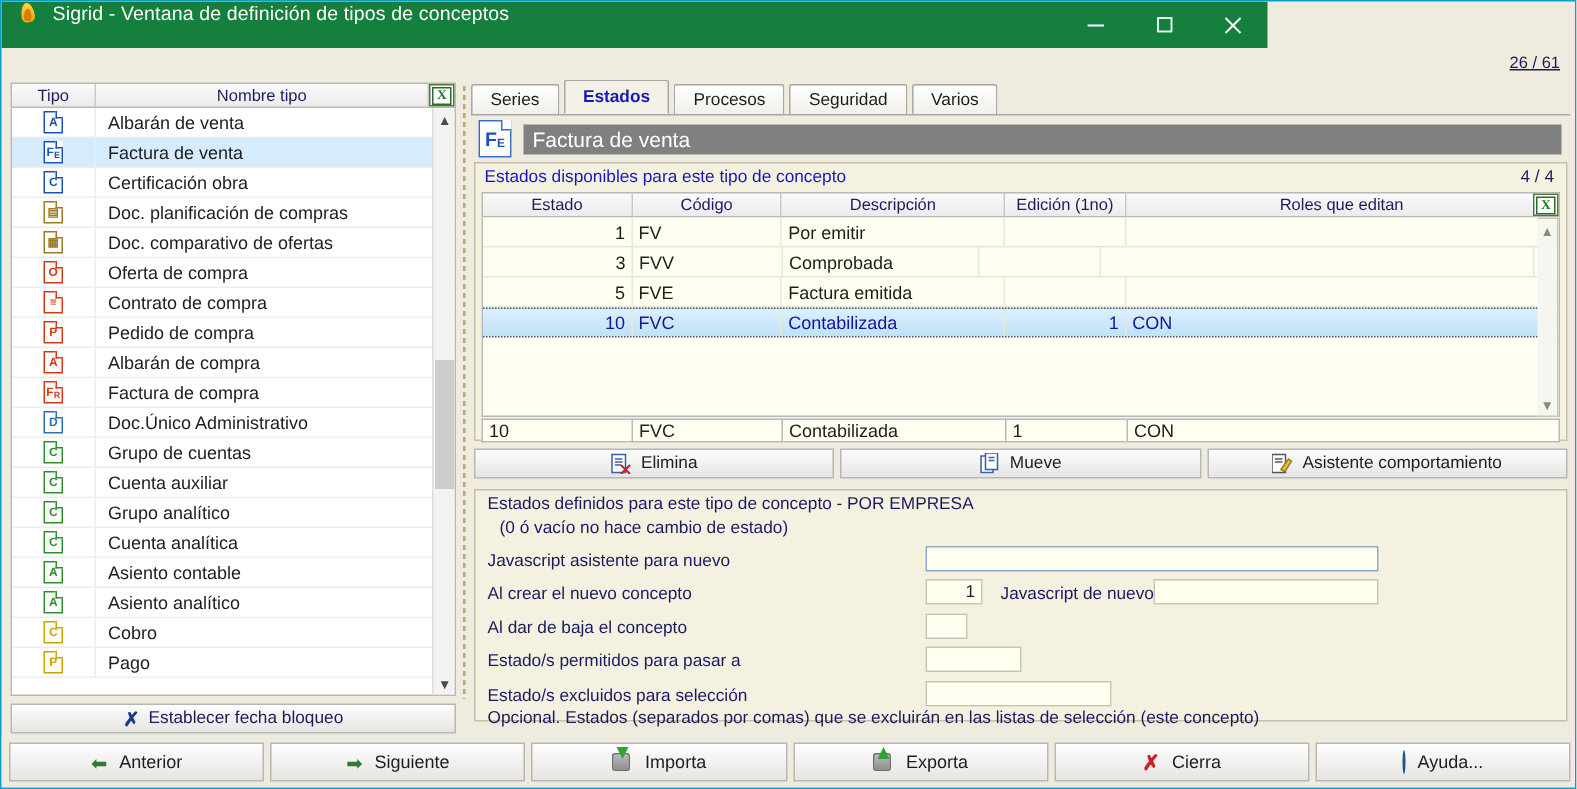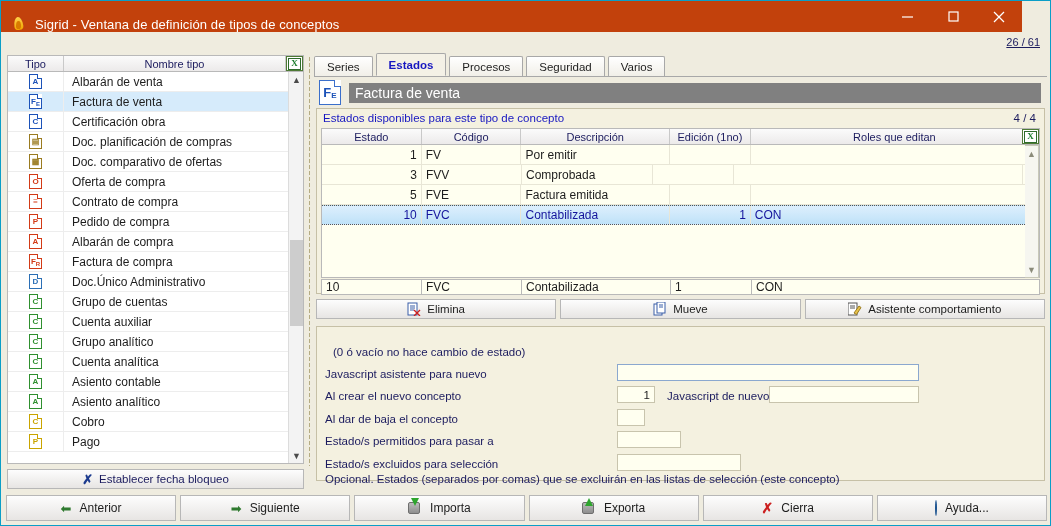--- a/index.html
+++ b/index.html
@@ -14,23 +14,23 @@
   #app {
     position: relative;
     width: 1051px; height: 526px;
     background: #efecdf;
     border: 1px solid #0b9ec7;
     overflow: hidden;
   }
 
   
   .titlebar {
-    position: absolute; left: 0; top: 0; width: 1021px; height: 31px;
-    background: #c2410c;
-    display: flex; align-items: flex-end;
+    position: absolute; left: 0; top: 0; width: 844px; height: 31px;
+    background: #15803d;
+    display: flex; align-items: flex-start;
   }
   .title-icon {
     width: 16px; height: 16px; margin-left: 10px; margin-right: 8px;
     position: relative; flex: none;
   }
   .title-icon .flame {
     position: absolute; left: 3px; top: 1px;
     width: 9px; height: 13px;
     background: linear-gradient(#ffd24a, #f0a400);
     border-radius: 50% 50% 45% 45% / 70% 70% 30% 30%;
@@ -683,20 +683,21 @@
               <rect x="0" y="1" width="9" height="12" fill="#fff" stroke="#555"></rect>
               <line x1="2" y1="4" x2="7" y2="4" stroke="#555"></line>
               <line x1="2" y1="6" x2="7" y2="6" stroke="#555"></line>
               <path d="M6 11 L11 4 L13 5.5 L8.5 12.5 Z" fill="#e8c24a" stroke="#9a7b20"></path>
             </svg></span>
           <span>Asistente comportamiento</span>
         </div>
       </div>
 
     <div class="formbox">
+      <div class="fb-l1">Estados definidos para este tipo de concepto - POR EMPRESA</div>
       <div class="fb-l2">(0 ó vacío no hace cambio de estado)</div>
 
       <div class="frow" style="top:41px;">Javascript asistente para nuevo</div>
       <input class="finput" style="left: 300px; top: 37px; width: 302px;" value="">
 
       <div class="frow" style="top:63px;">Al crear el nuevo concepto</div>
       <input class="finput plain" style="left: 300px; top: 59px; width: 38px; text-align: right;" value="1">
       <div class="frow" style="left:350px;top:63px;">Javascript de nuevo</div>
       <input class="finput plain" style="left: 452px; top: 59px; width: 150px;" value="">
 

